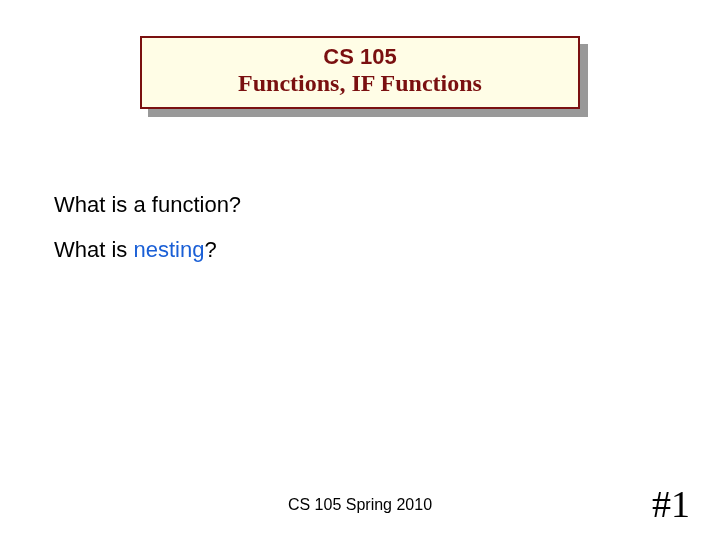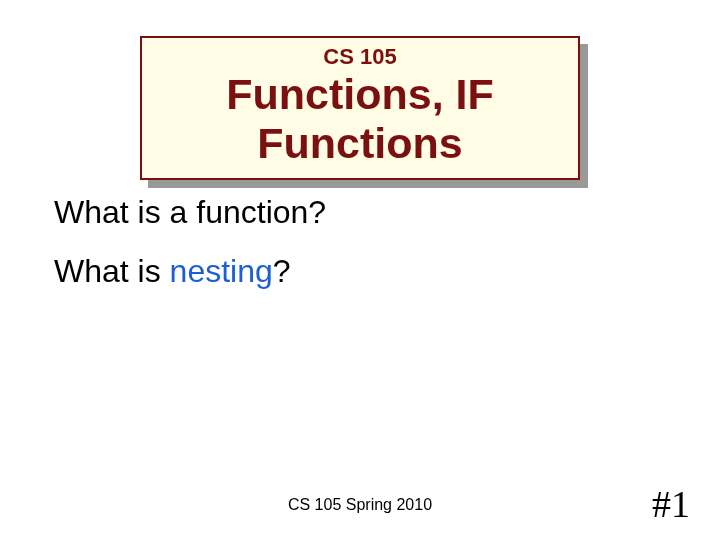--- a/index.html
+++ b/index.html
@@ -35,33 +35,33 @@
       min-width: 440px;
     }
     .course-code {
       color: #7a1010;
       font-size: 22px;
       font-weight: bold;
       font-family: "Trebuchet MS", sans-serif;
     }
     .title-main {
       color: #7a1010;
-      font-size: 43px;
+      font-size: 24px;
       font-weight: bold;
-      font-family: Liberation Sans, sans-serif;
+      font-family: Liberation Serif, serif;
     }
     .content {
       position: absolute;
       top: 190px;
       left: 54px;
       right: 54px;
     }
     .line {
       font-family: Arial, sans-serif;
-      font-size: 32px;
+      font-size: 22px;
       color: #000;
       margin-bottom: 14px;
       line-height: 1.4;
     }
     .kw {
       color: #1a5fd6;
     }
     .footer-text {
       position: absolute;
       bottom: 26px;

